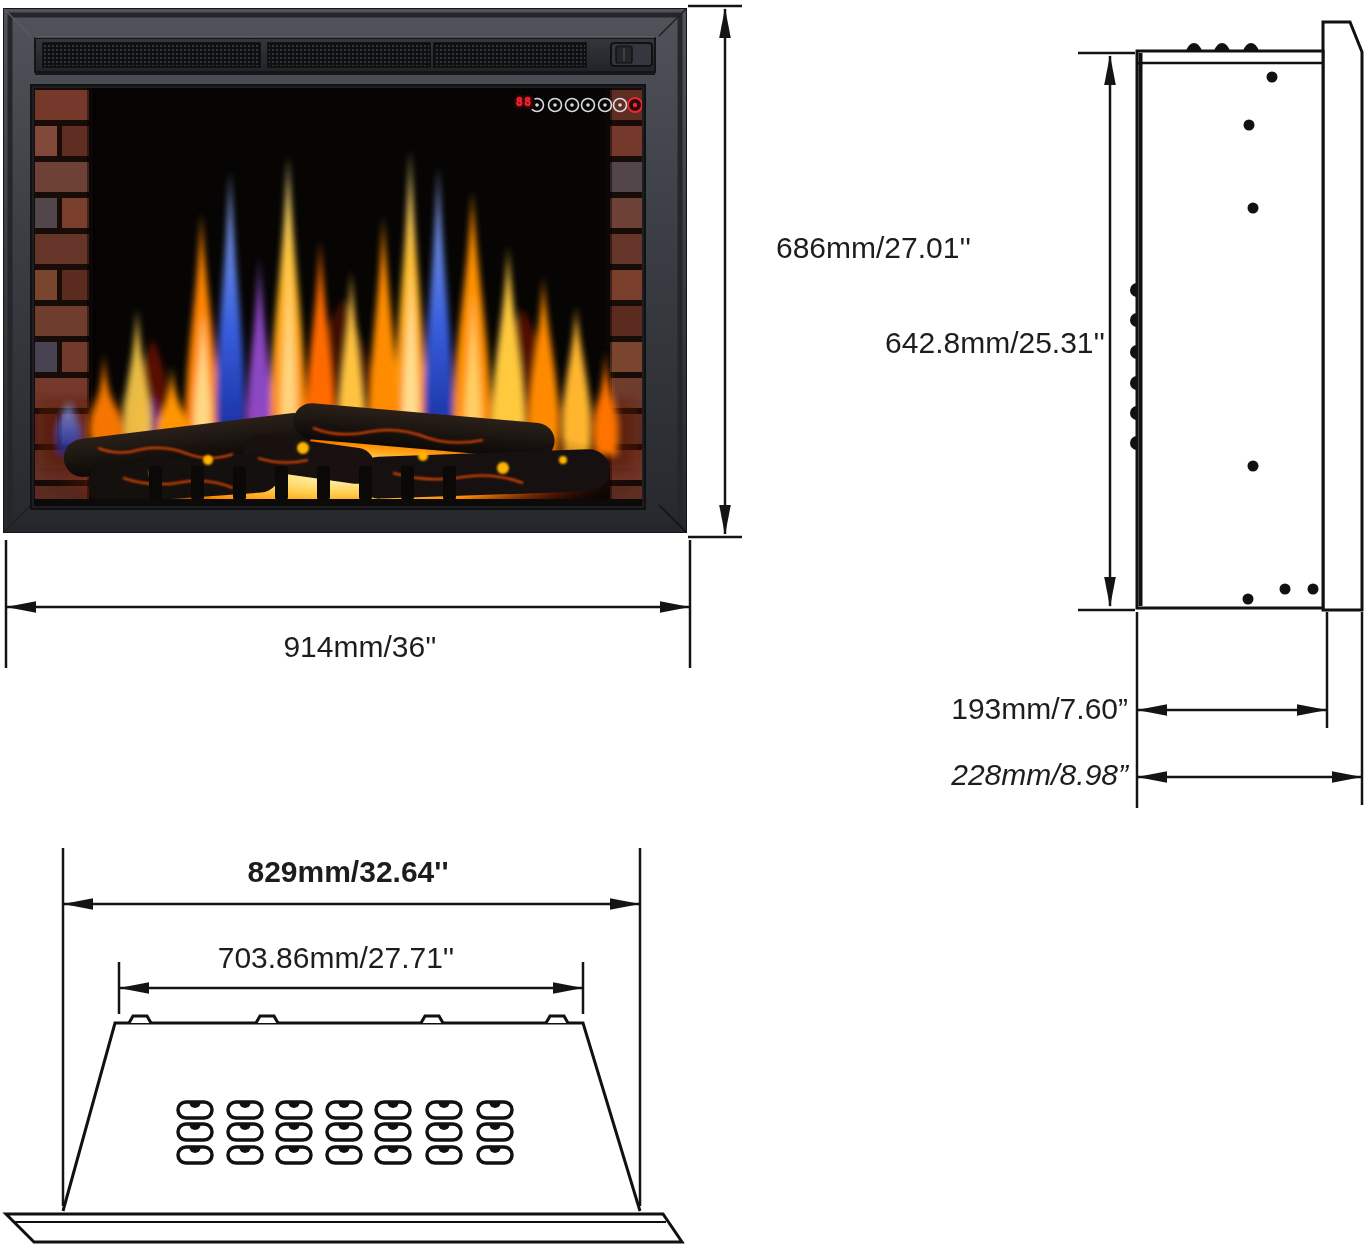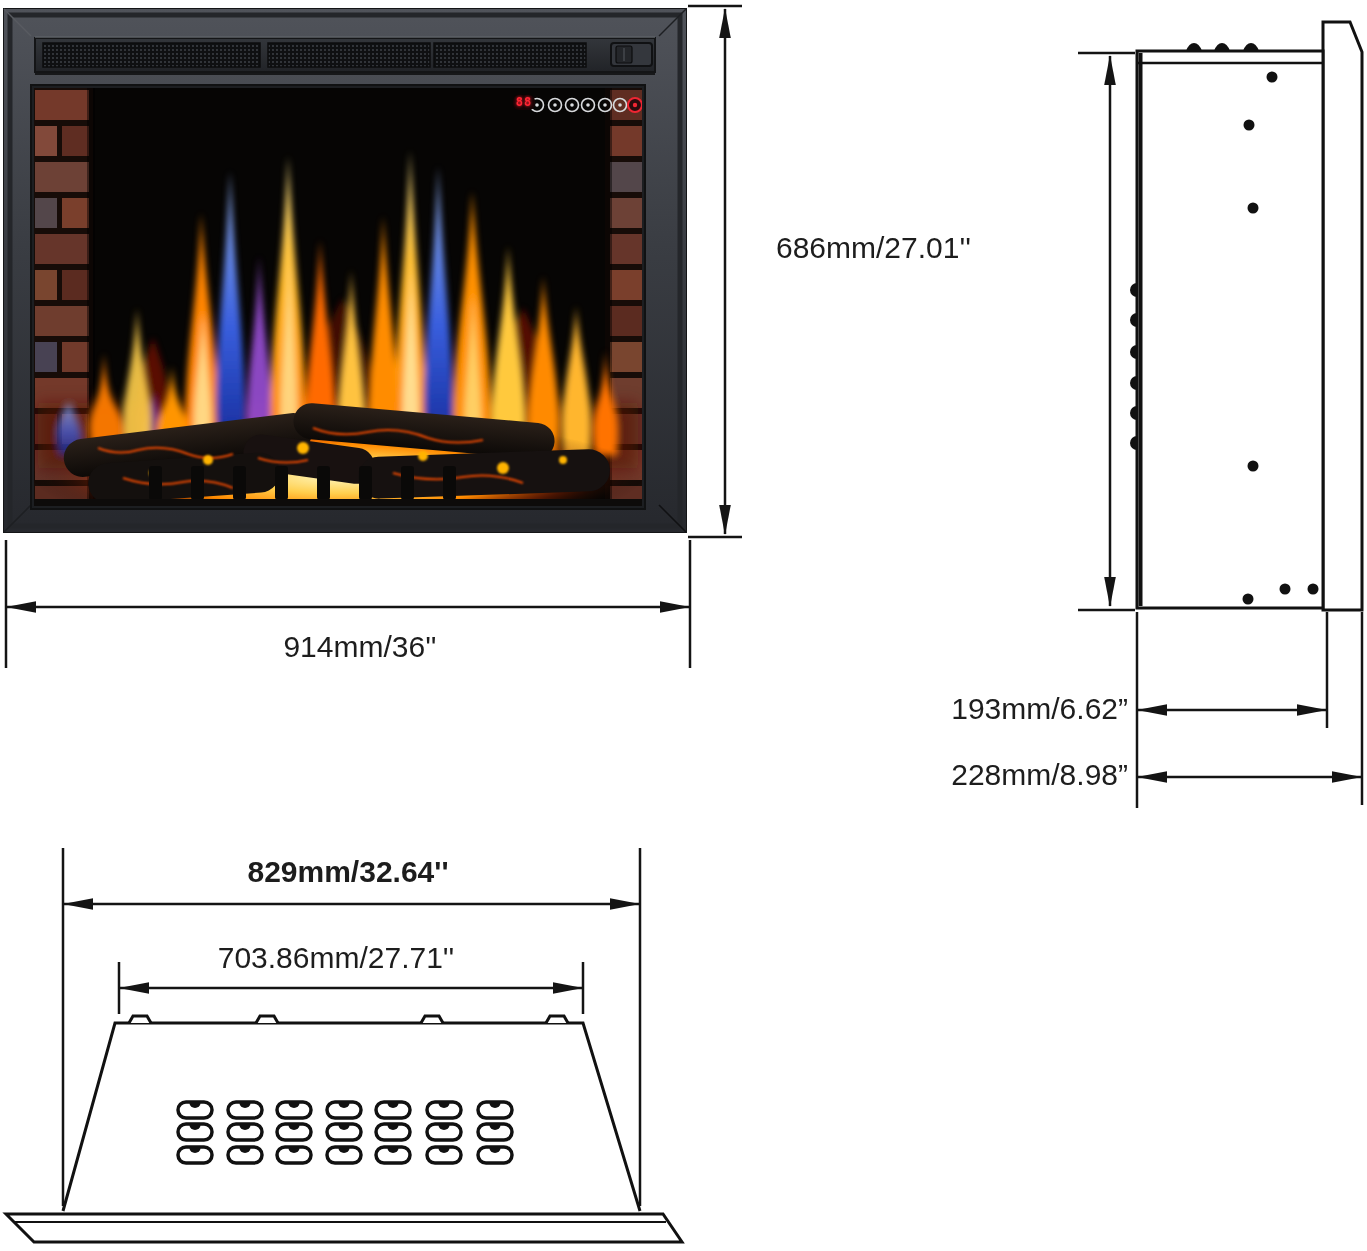--- a/index.html
+++ b/index.html
@@ -332,18 +332,19 @@
           <use href="#vent" transform="translate(444,1155)"></use>
         <use href="#vent" transform="translate(495,1155)"></use>
       </g>
       <path d="M6,1214 L663,1214 L682,1242 L34,1242 Z" fill="#ffffff" stroke="#111111" stroke-width="3"></path>
       <line x1="14" y1="1222" x2="666" y2="1222" stroke="#111111" stroke-width="2"></line>
     </g>
   </svg>
 
   <div class="dim-label" style="left:748px;top:232px;margin-left:28px;">686mm/27.01''</div>
   <div class="dim-label c" style="left:360px;top:631px;">914mm/36''</div>
-  <div class="dim-label r" style="left:1128px;top:693px;">193mm/6.62”</div>
-  <div class="dim-label r" style="left:1128px;top:759px;">228mm/8.98”</div>
+  <div class="dim-label r" style="left:1105px;top:327px;">642.8mm/25.31''</div>
+  <div class="dim-label r" style="left:1128px;top:693px;">193mm/7.60”</div>
+  <div class="dim-label r" style="left:1128px;top:759px;font-style:italic;">228mm/8.98”</div>
   <div class="dim-label c" style="left:348px;top:856px;font-weight:bold;">829mm/32.64''</div>
   <div class="dim-label c" style="left:336px;top:942px;">703.86mm/27.71''</div>
 
 </div>
 
 </body></html>

